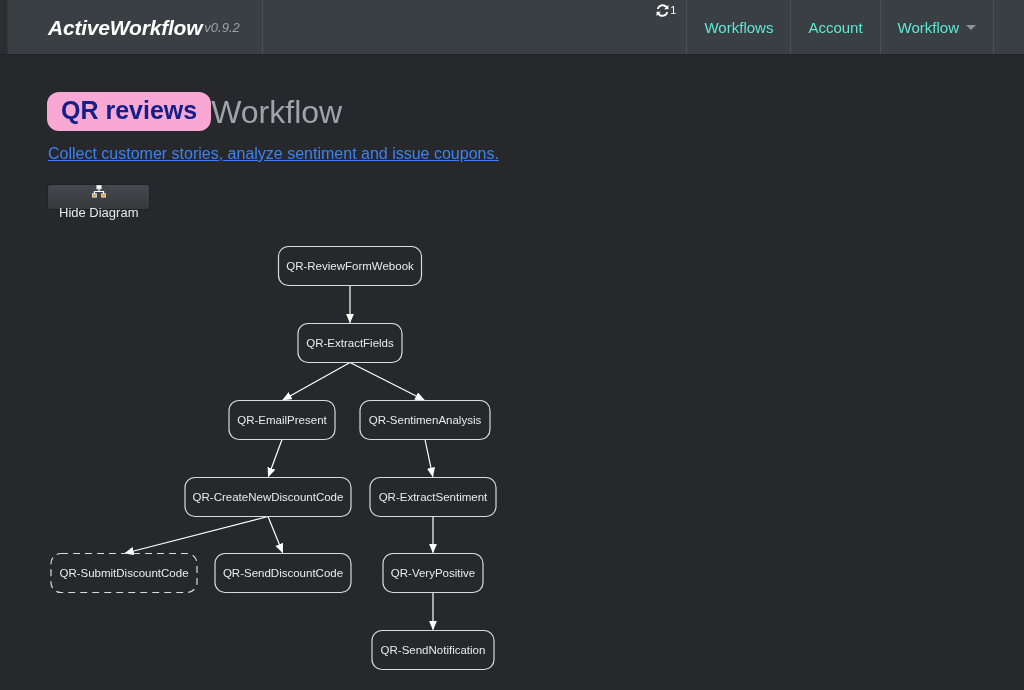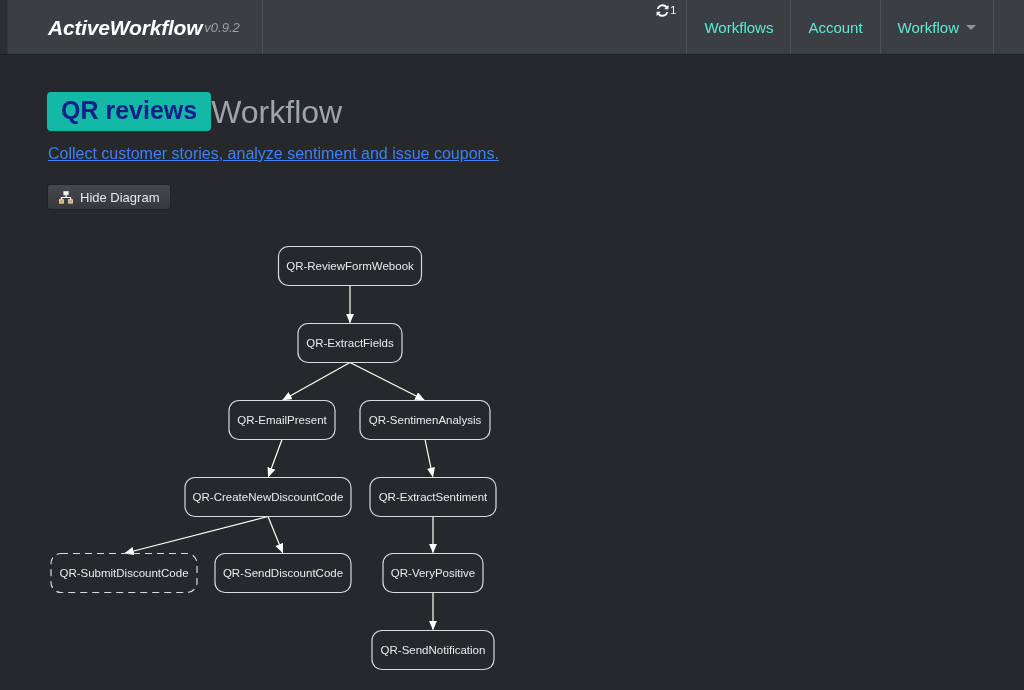--- a/index.html
+++ b/index.html
@@ -92,27 +92,27 @@
   }
 
   
   .page-title {
     position: absolute;
     left: 47px; top: 92px;
     display: flex;
     align-items: center;
   }
   .title-badge {
-    background: #14b8a6;
+    background: #f9a8d4;
     color: #14208a;
     font-size: 25px;
     font-weight: bold;
     padding: 6px 14px 8px 14px;
     line-height: 1;
-    border-radius: 4px;
+    border-radius: 12px;
   }
   .title-suffix {
     color: #9ea4a9;
     font-size: 32px;
     line-height: 1;
   }
   .page-desc {
     position: absolute;
     left: 48px; top: 145px;
     color: #3b82f6;
@@ -128,20 +128,21 @@
     display: flex;
     align-items: center;
     gap: 7px;
     padding: 0 11px;
     background: linear-gradient(180deg, #45494d 0%, #35393c 100%);
     border: 1px solid #202325;
     border-radius: 3px;
     color: #e6e8ea;
     font-size: 13px;
     cursor: pointer;
+    flex-direction: column;
   }
   .sitemap-icon { width: 14px; height: 13px; display: block; }
 
   
   .diagram {
     position: absolute;
     left: 0; top: 225px;
     width: 1024px; height: 465px; text-align: center;
   }
   .diagram svg { display: block; }

